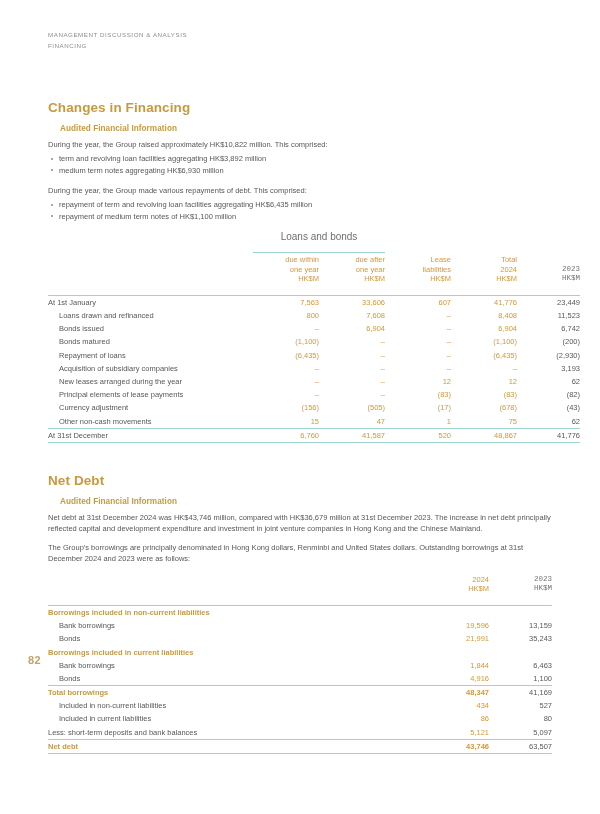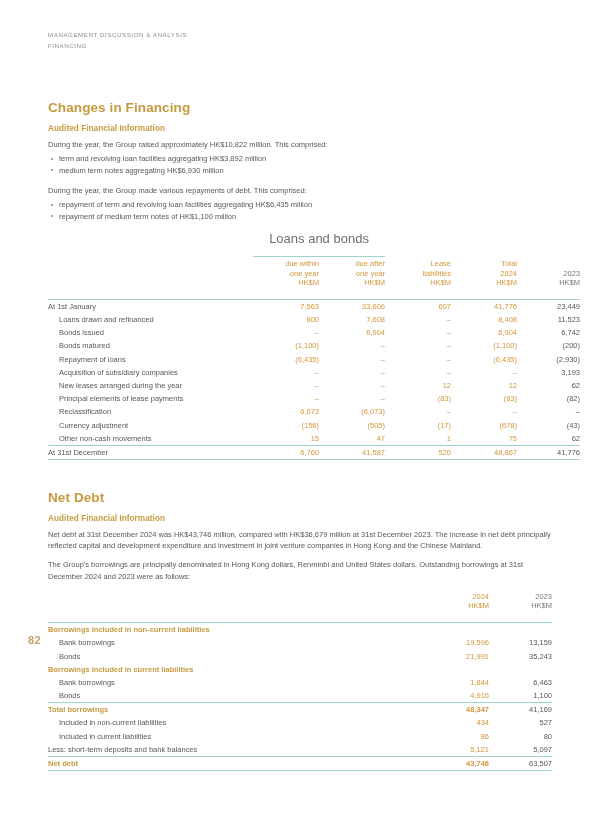--- a/index.html
+++ b/index.html
@@ -46,21 +46,21 @@
   }
 
   h1.section-title {
     margin: 0 0 9px 0;
     font-size: 13.5px;
     font-weight: bold;
     color: #c79a3f;
     letter-spacing: 0.1px;
   }
   h2.subsection-title {
-    margin: 0 0 6px 0;
+    margin: 0 0 6px 12px;
     font-size: 8.2px;
     font-weight: bold;
     color: #c79a3f;
     letter-spacing: 0.05px;
   }
 
   p.body-text {
     margin: 0 0 3px 0;
     font-size: 7.5px;
     line-height: 11.2px;
@@ -110,40 +110,40 @@
   }
 
   .tbl1 { margin-top: 4px; }
 
   .c-label   { width: 205px; text-align: left; }
   .c-num     { width: 66px;  text-align: right; padding-right: 2px; }
   .c-num-last{ width: 63px;  text-align: right; padding-right: 0px; }
 
   
   tr.grp-head td {
-    font-size: 13px;
+    font-size: 10px;
     color: #6e6e70;
     padding-bottom: 10px;
   }
   td.grp-span {
     text-align: center;
     border-bottom: 1px solid #9fd3d0;
     padding-bottom: 1.5px;
   }
 
   
   tr.col-head td {
     color: #d3973c;
     line-height: 9.6px;
     padding-top: 2px;
     padding-bottom: 11px;
     text-align: right;
   }
   tr.col-head td.c-label { text-align: left; }
-  tr.col-head td.yr2023 { color: #76767a; }
+  tr.col-head td.yr2023 { color: #76767a; font-family: Liberation Mono, monospace; }
   .hdr-lines span { display: block; }
 
   
   tr.rule-top td {
     border-top: 1px solid #9fd3d0;
     height: 0;
     font-size: 0;
     line-height: 0;
     padding: 0;
   }
@@ -187,21 +187,21 @@
   }
   tr.data.total-row td.num { color: #d3973c; font-weight: bold; }
   tr.data.total-row td.num-prev { color: #58585a; }
 
   .gap-after-table { height: 30px; }
 
   
   .page-number {
     position: absolute;
     left: 28px;
-    bottom: 44px;
+    bottom: 24px;
     font-size: 11px;
     font-weight: bold;
     color: #c2a46a;
     letter-spacing: 0.3px;
   }
 </style>
 </head>
 <body>
 
 <div class="page">
@@ -346,28 +346,20 @@
 
       <tr class="data">
         <td class="label label-indent">Principal elements of lease payments</td>
         <td class="num">–</td>
         <td class="num">–</td>
         <td class="num">(83)</td>
         <td class="num">(83)</td>
         <td class="num-prev">(82)</td>
       </tr>
 
-      <tr class="data">
-        <td class="label label-indent">Reclassification</td>
-        <td class="num">6,073</td>
-        <td class="num">(6,073)</td>
-        <td class="num">–</td>
-        <td class="num">–</td>
-        <td class="num-prev">–</td>
-      </tr>
 
       <tr class="data">
         <td class="label label-indent">Currency adjustment</td>
         <td class="num">(156)</td>
         <td class="num">(505)</td>
         <td class="num">(17)</td>
         <td class="num">(678)</td>
         <td class="num-prev">(43)</td>
       </tr>
 

